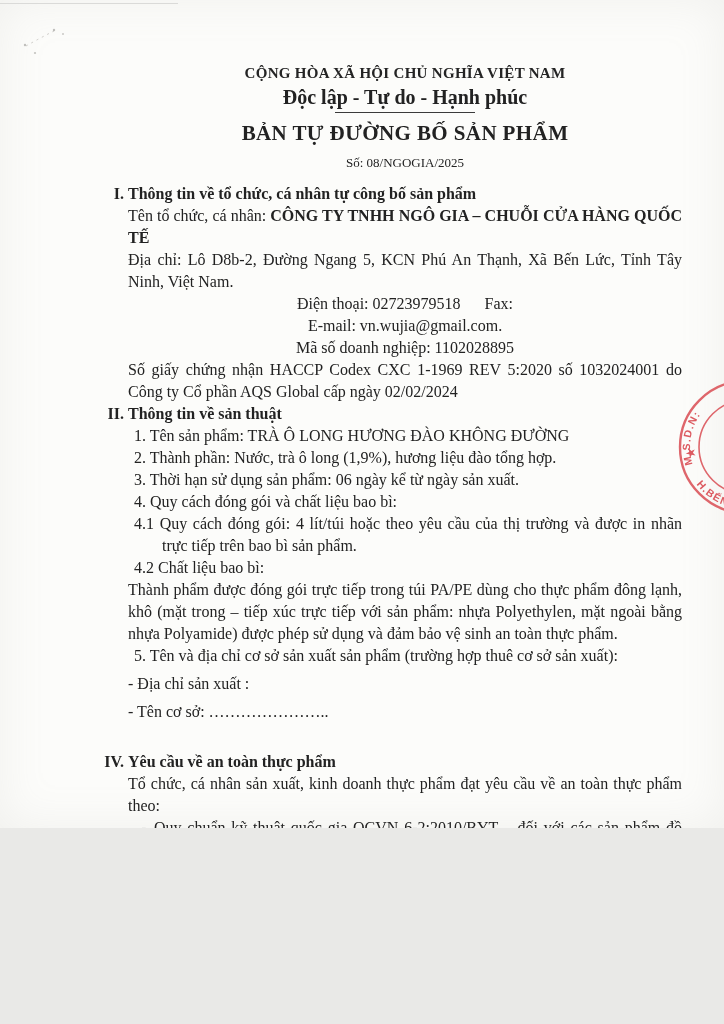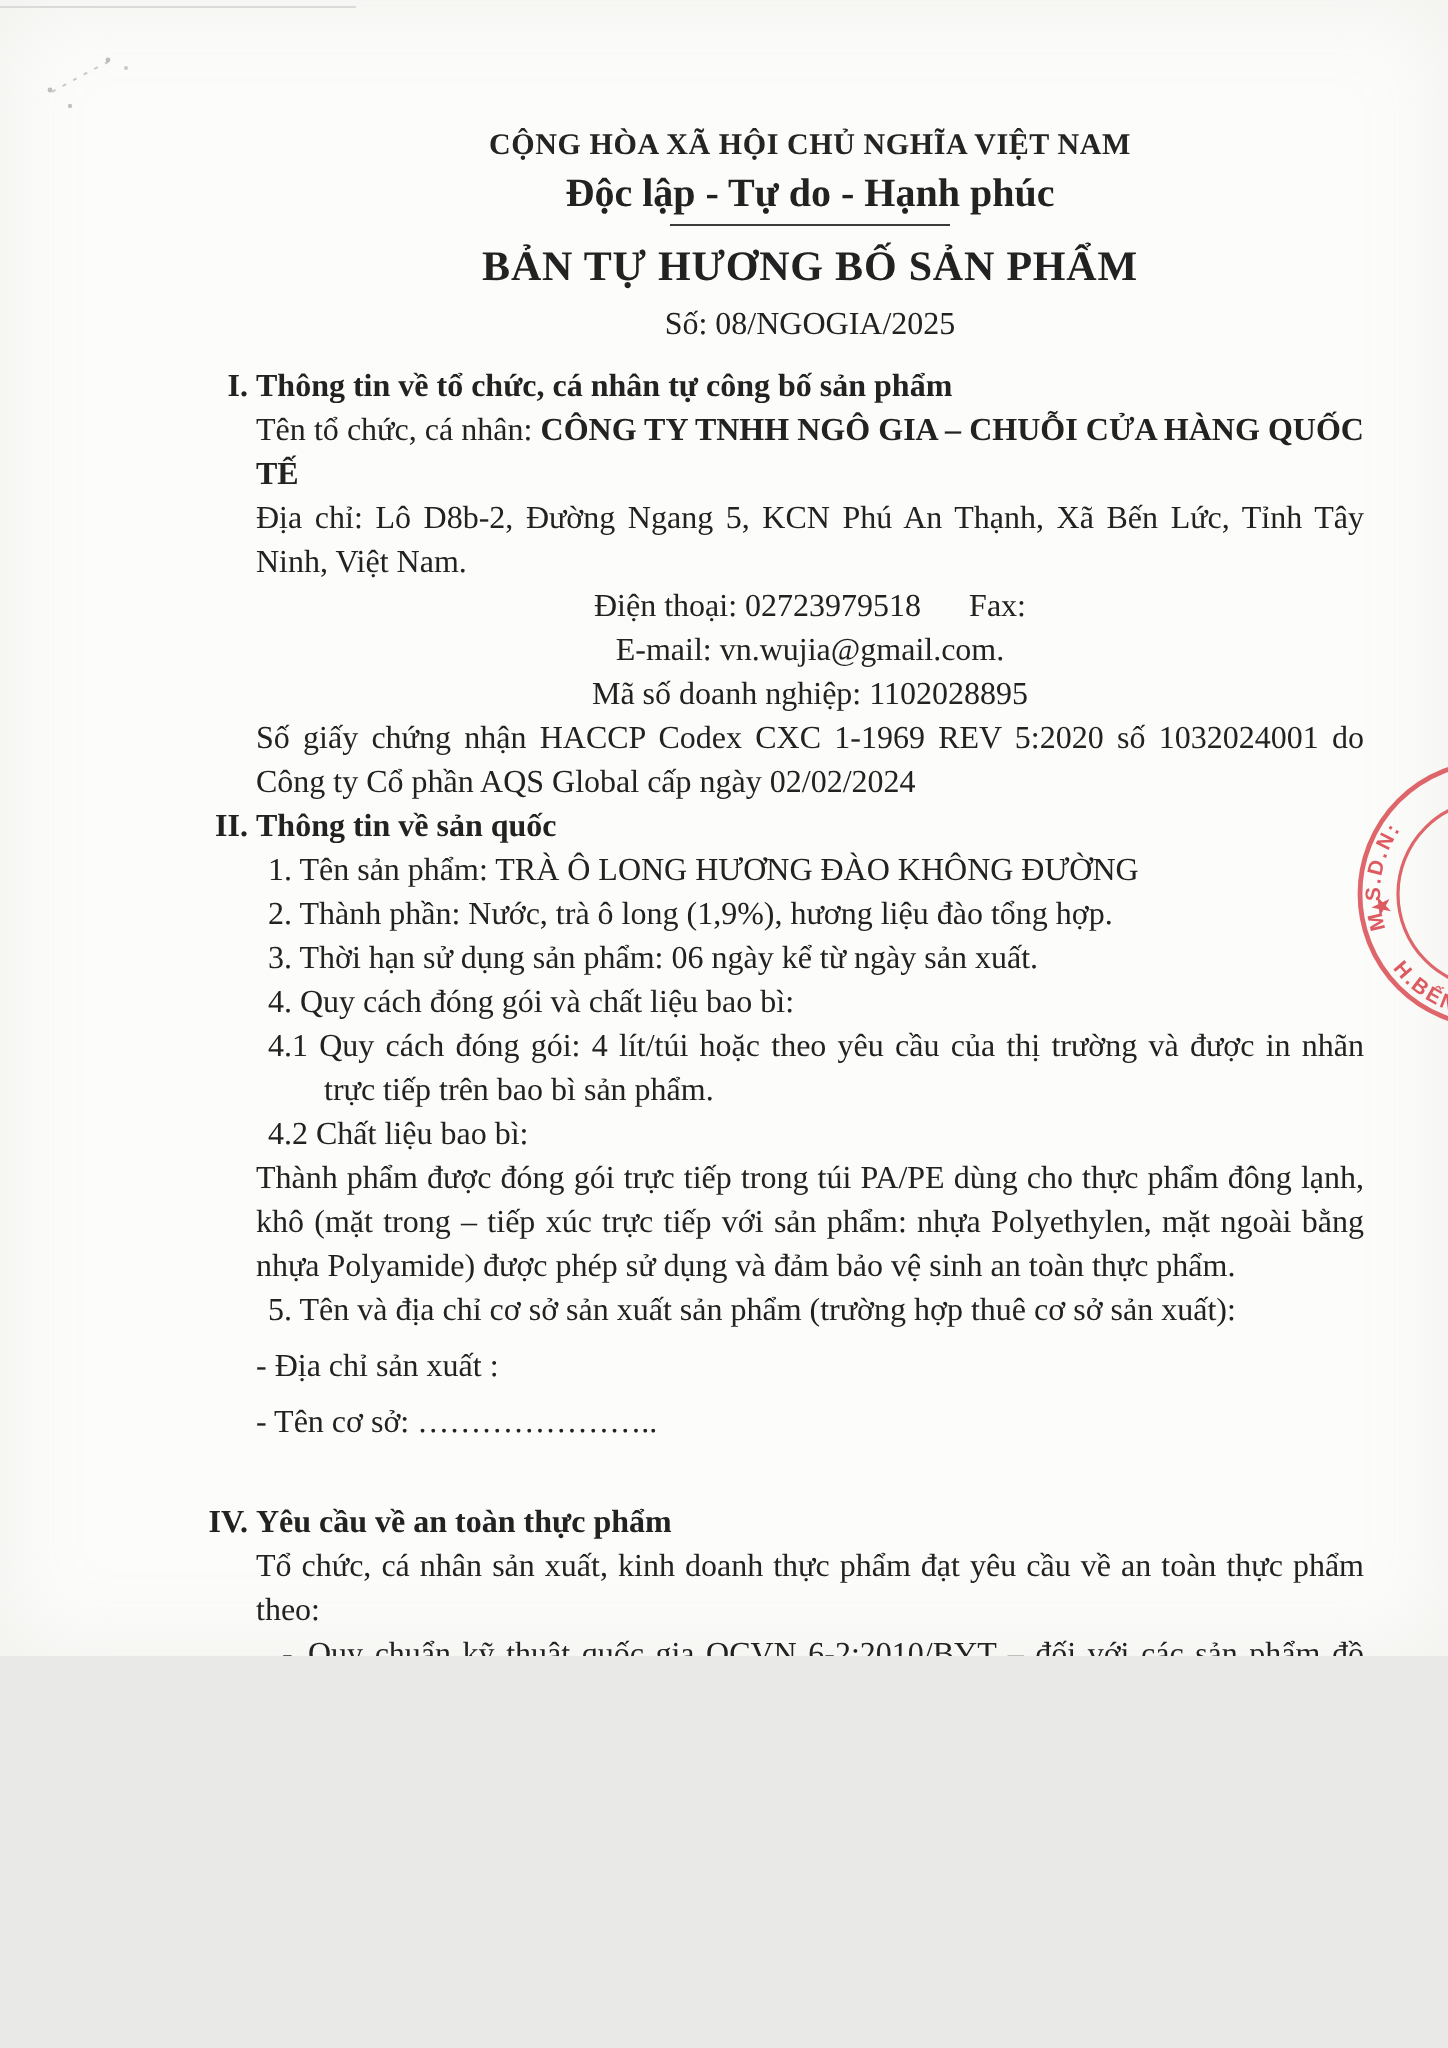--- a/index.html
+++ b/index.html
@@ -17,21 +17,21 @@
     position:absolute;
     left:128px; right:42px; top:0;
     font-size:16px; line-height:22px;
   }
   
   .header-block { padding-top:62px; text-align:center; }
   .national { font-size:15px; font-weight:bold; letter-spacing:.3px; color:#242424; }
   .motto    { font-size:20px; font-weight:bold; margin-top:2px; }
   .motto-rule { width:140px; border:none; border-top:1.7px solid #3b3b3b; margin:4px auto 0; }
   .doc-title { font-size:21px; font-weight:bold; letter-spacing:.4px; margin-top:9px; }
-  .doc-number { font-size:16px; margin-top:8px; }
+  .doc-number { font-size:13px; margin-top:8px; }
   
   .sec { margin-top:0; }
   .sec-head { display:flex; font-weight:bold; }
   .numeral { flex:0 0 32px; margin-left:-32px; padding-right:4px; text-align:right; box-sizing:border-box; }
   .sec-head .head-text { flex:1; }
   .sec1 { margin-top:9px; }
   .line { text-align:justify; }
   .line.noj { text-align:center; }
   .fax { margin-left:24px; }
   .num-item { padding-left:6px; text-align:justify; }
@@ -64,41 +64,41 @@
     <circle cx="46" cy="16" r="1.2" fill="#8e8c88" opacity="0.55"></circle>
     <circle cx="55" cy="20" r="1.0" fill="#8e8c88" opacity="0.45"></circle>
   </svg>
 
   <div class="content">
 
     <div class="header-block">
       <div class="national">CỘNG HÒA XÃ HỘI CHỦ NGHĨA VIỆT NAM</div>
       <div class="motto">Độc lập - Tự do - Hạnh phúc</div>
       <hr class="motto-rule">
-      <div class="doc-title">BẢN TỰ HƯƠNG BỐ SẢN PHẨM</div>
+      <div class="doc-title">BẢN TỰ ĐƯỜNG BỐ SẢN PHẨM</div>
       <div class="doc-number">Số: 08/NGOGIA/2025</div>
     </div>
 
     <div class="sec sec1">
       <div class="sec-head">
         <span class="numeral">I.</span>
         <span class="head-text">Thông tin về tổ chức, cá nhân tự công bố sản phẩm</span>
       </div>
       <div class="line"><span>Tên tổ chức, cá nhân: </span><b>CÔNG TY TNHH NGÔ GIA – CHUỖI CỬA HÀNG QUỐC TẾ</b></div>
       <div class="line">Địa chỉ: Lô D8b-2, Đường Ngang 5, KCN Phú An Thạnh, Xã Bến Lức, Tỉnh Tây Ninh, Việt Nam.</div>
       <div class="line noj"><span>Điện thoại: 02723979518</span><span class="fax">Fax:</span></div>
       <div class="line noj">E-mail: vn.wujia@gmail.com.</div>
       <div class="line noj">Mã số doanh nghiệp: 1102028895</div>
       <div class="line">Số giấy chứng nhận HACCP Codex CXC 1-1969 REV 5:2020 số 1032024001 do Công ty Cổ phần AQS Global cấp ngày 02/02/2024</div>
     </div>
 
     <div class="sec">
       <div class="sec-head">
         <span class="numeral">II.</span>
-        <span class="head-text">Thông tin về sản quốc</span>
+        <span class="head-text">Thông tin về sản thuật</span>
       </div>
       <div class="num-item">1. Tên sản phẩm: TRÀ Ô LONG HƯƠNG ĐÀO KHÔNG ĐƯỜNG</div>
       <div class="num-item">2. Thành phần: Nước, trà ô long (1,9%), hương liệu đào tổng hợp.</div>
       <div class="num-item">3. Thời hạn sử dụng sản phẩm: 06 ngày kể từ ngày sản xuất.</div>
       <div class="num-item">4. Quy cách đóng gói và chất liệu bao bì:</div>
       <div class="item-41">4.1 Quy cách đóng gói: 4 lít/túi hoặc theo yêu cầu của thị trường và được in nhãn trực tiếp trên bao bì sản phẩm.</div>
       <div class="num-item">4.2 Chất liệu bao bì:</div>
       <div class="para">Thành phẩm được đóng gói trực tiếp trong túi PA/PE dùng cho thực phẩm đông lạnh, khô (mặt trong – tiếp xúc trực tiếp với sản phẩm: nhựa Polyethylen, mặt ngoài bằng nhựa Polyamide) được phép sử dụng và đảm bảo vệ sinh an toàn thực phẩm.</div>
       <div class="num-item">5. Tên và địa chỉ cơ sở sản xuất sản phẩm (trường hợp thuê cơ sở sản xuất):</div>
       <div class="dash-line">- Địa chỉ sản xuất :</div>

